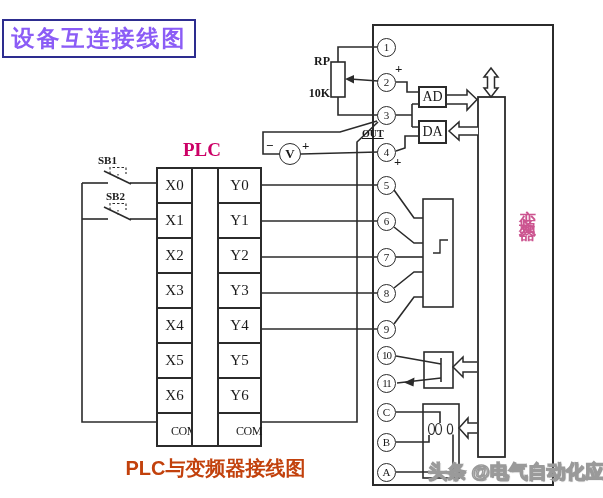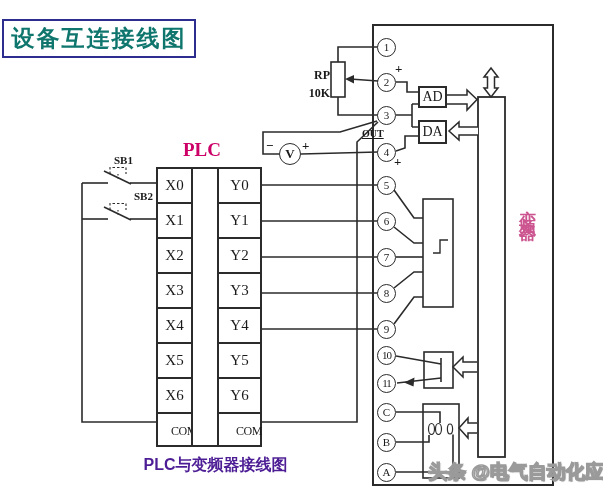--- a/index.html
+++ b/index.html
@@ -3,21 +3,21 @@
 <meta charset="utf-8">
 <style>
   html,body{margin:0;padding:0;background:#ffffff;}
   #stage{position:relative;width:603px;height:498px;background:#ffffff;overflow:hidden;
          font-family:"Liberation Serif", serif;color:#1a1a1a;}
   .abs{position:absolute;}
   svg{position:absolute;left:0;top:0;}
   
   .title-box{left:2px;top:19px;width:190px;height:35px;border:2px solid #2d2d8f;
              display:flex;align-items:center;justify-content:center;
-             font-size:23px;font-weight:bold;color:#0f766e;letter-spacing:2px;}
+             font-size:23px;font-weight:bold;color:#8b5cf6;letter-spacing:2px;}
   
   .col{position:absolute;top:167px;height:280px;border:2px solid #2b2b2b;box-sizing:border-box;background:#fff;}
   .xcol{left:156px;width:37px;}
   .mcol{left:191px;width:28px;}
   .ycol{left:217px;width:45px;}
   .cell{height:35px;box-sizing:border-box;border-bottom:2px solid #2b2b2b;
         display:flex;align-items:center;justify-content:center;font-size:15px;}
   .cell:last-child{border-bottom:none;margin-left:19px;}
   .cell.com{font-size:12px;letter-spacing:-0.5px;}
   .plc-header{left:156px;top:139px;width:92px;text-align:center;
@@ -32,22 +32,22 @@
   .sign{font-size:13px;font-weight:bold;line-height:10px;}
   .vmeter{left:279px;top:143px;width:22px;height:22px;border:1.7px solid #2b2b2b;border-radius:50%;
           background:#fff;box-sizing:border-box;display:flex;align-items:center;justify-content:center;
           font-size:13px;font-weight:bold;}
   .box{border:2px solid #2b2b2b;box-sizing:border-box;background:#fff;
        display:flex;align-items:center;justify-content:center;}
   .panel{left:458px;top:38px;width:79px;height:30px;font-size:15px;letter-spacing:1px;}
   .adda{width:30px;height:23px;font-size:14px;}
   .inv-label{left:517px;top:197px;width:22px;writing-mode:vertical-rl;text-orientation:upright;
              font-size:17px;font-weight:bold;color:#cc5590;letter-spacing:7px;text-align:center;}
-  .caption{left:118px;top:455px;width:195px;text-align:center;font-size:16px;font-weight:bold;
-           color:#4c1d95;font-family:"Liberation Sans",sans-serif;}
+  .caption{left:118px;top:455px;width:195px;text-align:center;font-size:20px;font-weight:bold;
+           color:#c2410c;font-family:"Liberation Sans",sans-serif;}
   .watermark{left:428px;top:459px;width:180px;font-size:19px;font-weight:bold;color:#ffffff;
              font-family:"Liberation Sans",sans-serif;-webkit-text-stroke:1.3px #9a9a9a;
              text-shadow:1px 1px 1px #8a8a8a;white-space:nowrap;}
   .rp{right:273px;text-align:right;font-size:12px;font-weight:bold;}
 </style>
 </head>
 <body>
 
 <div id="stage">
 
@@ -145,24 +145,24 @@
     <div class="cell">Y0</div>
     <div class="cell">Y1</div>
     <div class="cell">Y2</div>
     <div class="cell">Y3</div>
     <div class="cell">Y4</div>
     <div class="cell">Y5</div>
     <div class="cell">Y6</div>
     <div class="cell com">COM</div>
   </div>
 
-  <div class="abs lab" style="left:114px;top:154px;">SB1</div>
-  <div class="abs lab" style="left:106px;top:190px;margin-left:28px;">SB2</div>
+  <div class="abs lab" style="left:98px;top:154px;">SB1</div>
+  <div class="abs lab" style="left:106px;top:190px;">SB2</div>
 
-  <div class="abs rp" style="top:68px;">RP</div>
+  <div class="abs rp" style="top:54px;">RP</div>
   <div class="abs rp" style="top:86px;">10K</div>
 
   <div class="abs vmeter">
     <span>V</span>
   </div>
   <div class="abs sign" style="left:266px;top:141px;">−</div>
   <div class="abs sign" style="left:302px;top:141px;">+</div>
 
   <div class="abs sign" style="left:395px;top:64px;">+</div>
   <div class="abs sign" style="left:394px;top:157px;">+</div>

